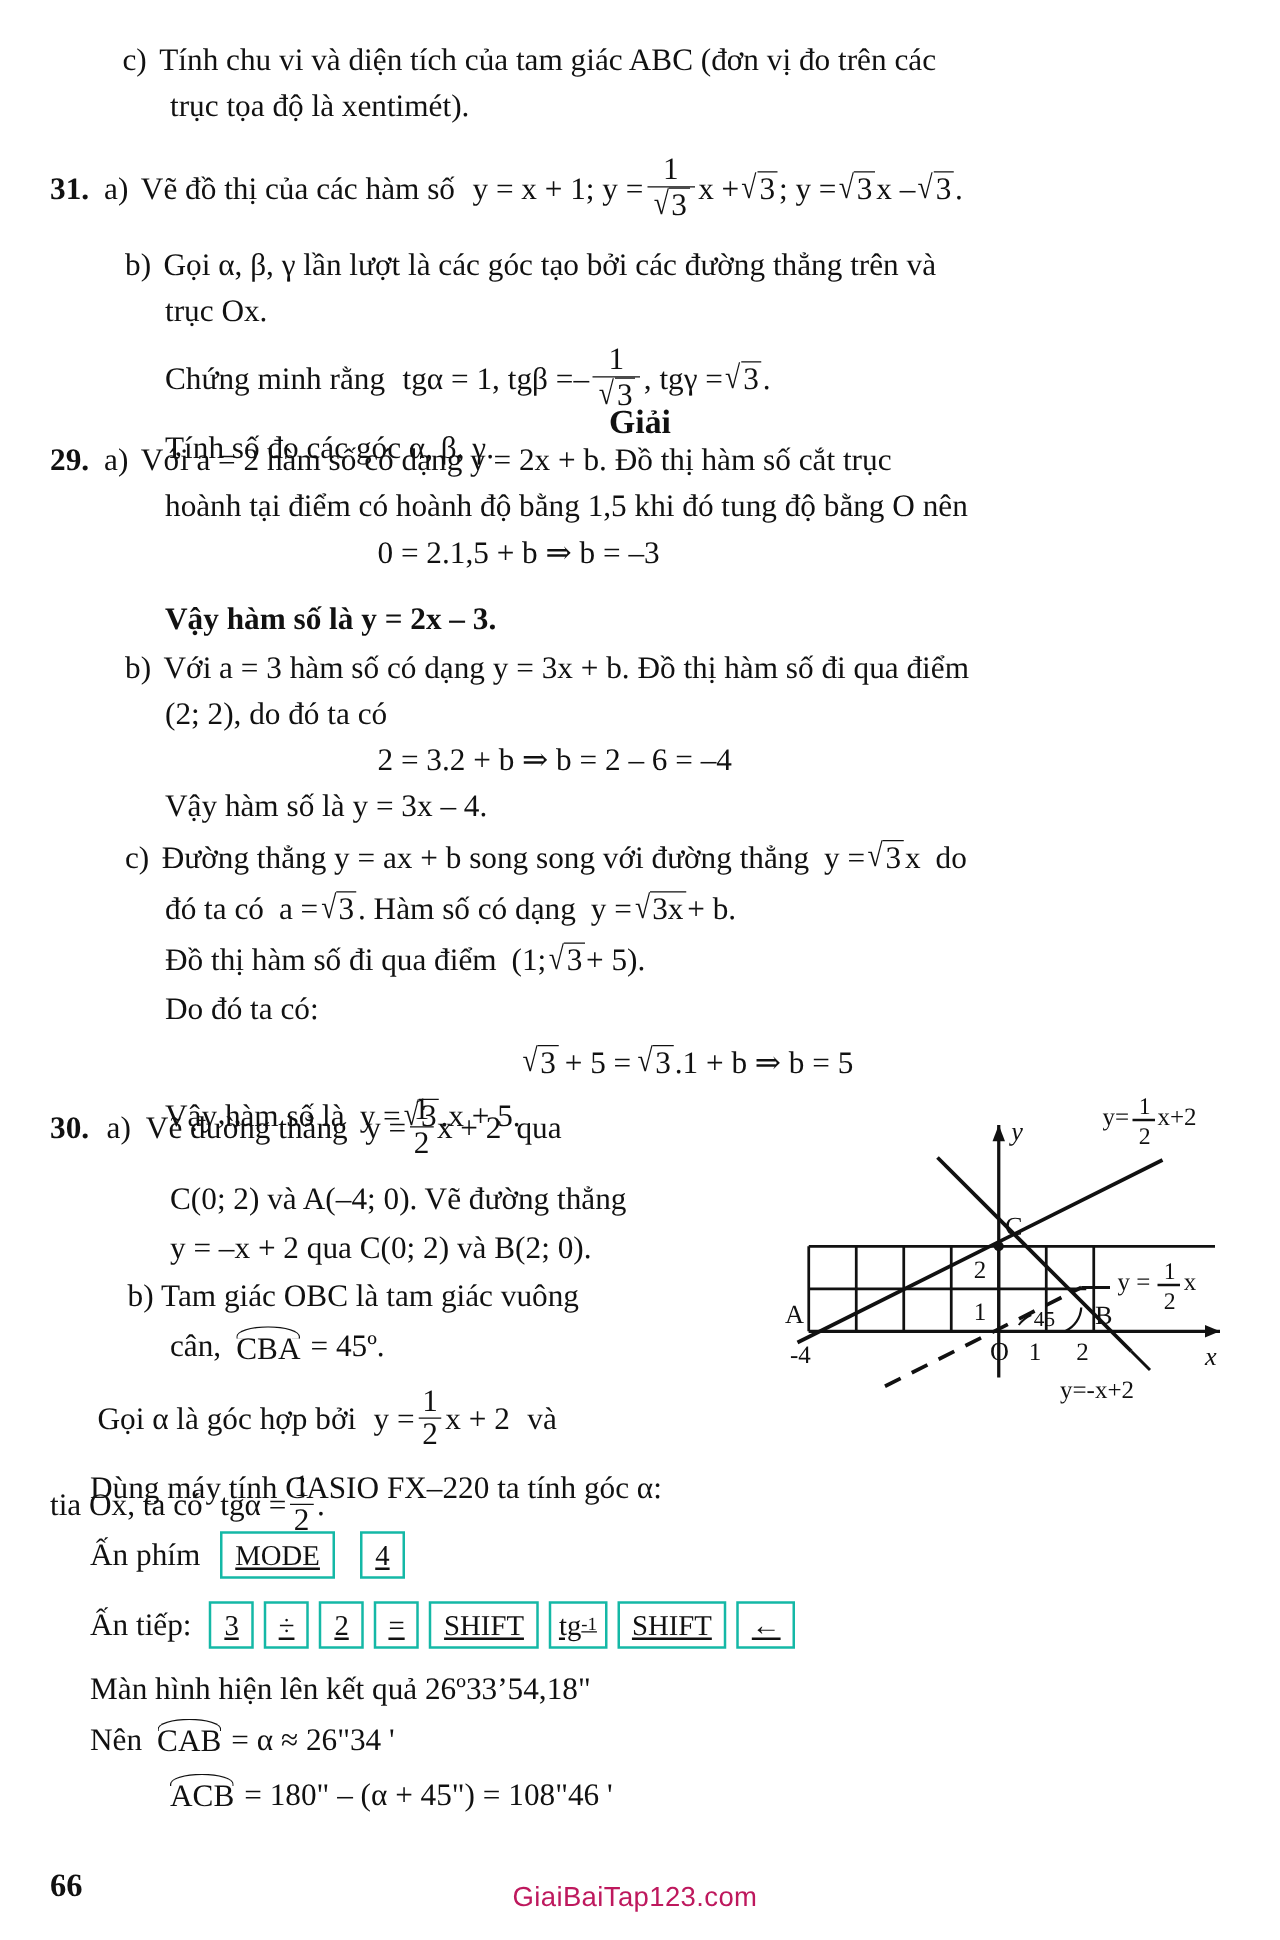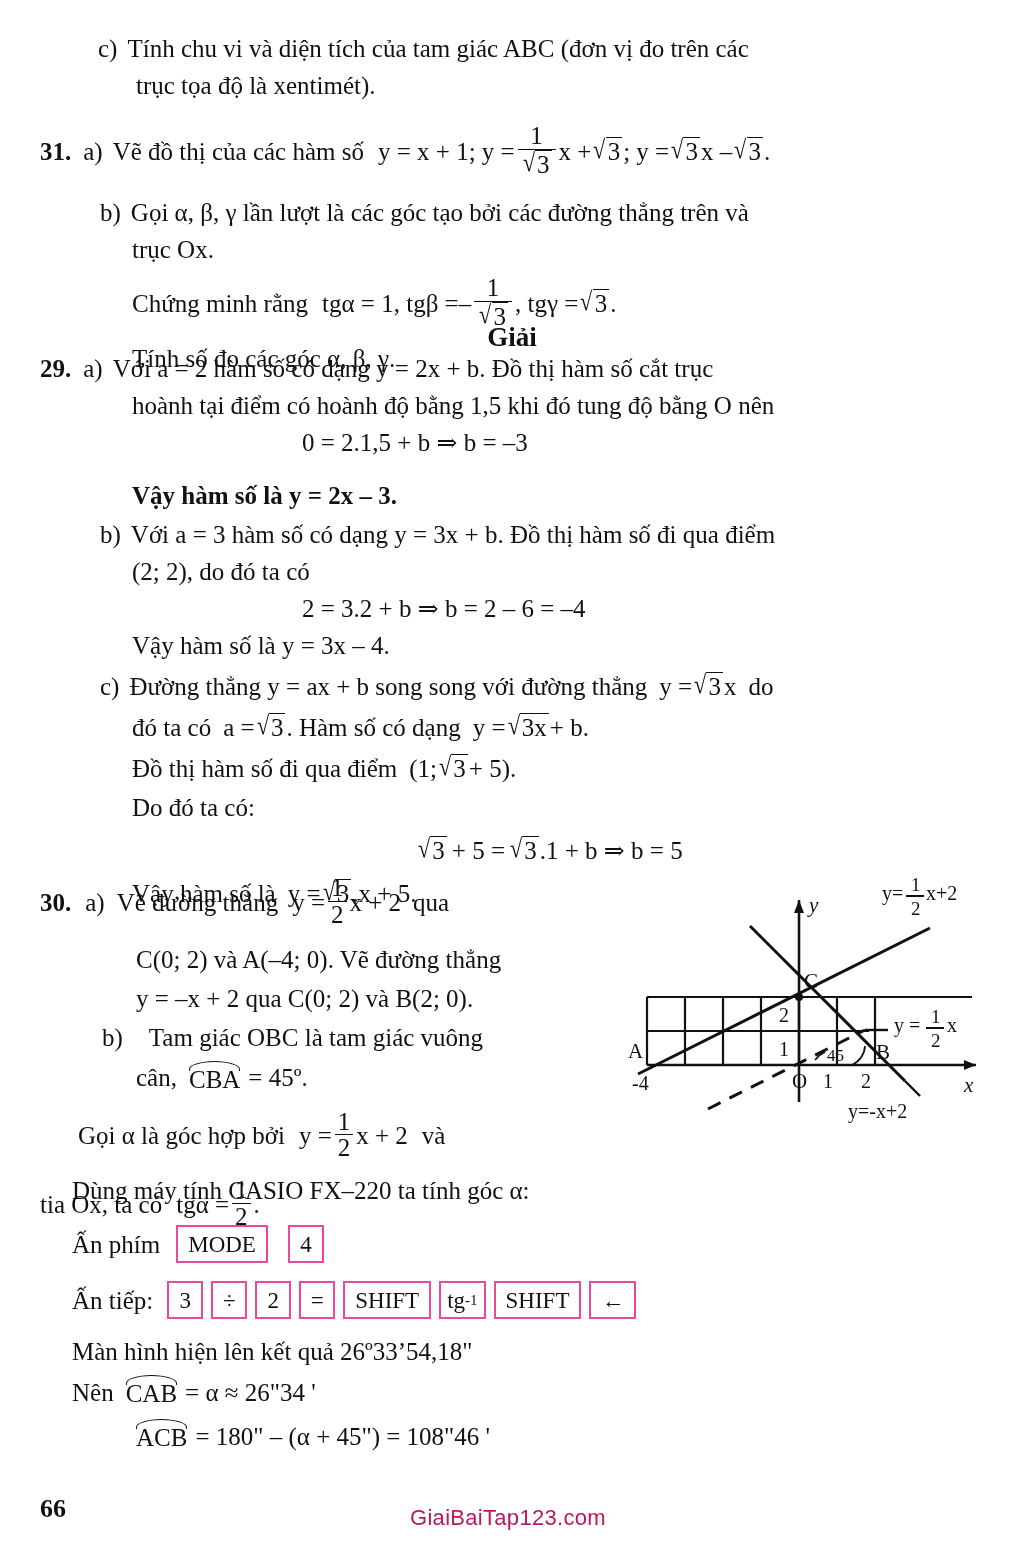--- a/index.html
+++ b/index.html
@@ -88,28 +88,29 @@
     border: 1.8px solid #111;
     border-bottom: none;
     border-radius: 60% 60% 0 0 / 100% 100% 0 0;
   }
 
   
   .key {
     display: inline-flex;
     align-items: center;
     justify-content: center;
-    border: 2px solid #ec4899;
+    border: 2px solid #14b8a6;
     font-size: 23px;
     padding: 2px 6px;
     margin: 0 4px;
     min-width: 20px;
     height: 30px;
     line-height: 1;
     background: #fff;
+    text-decoration: underline;
   }
   .key.wide { padding: 2px 10px; }
   .sup { font-size: 15px; vertical-align: super; line-height: 0; }
 
   
   #graph { position: absolute; left: 620px; top: 860px; }
 
   
   .pageno {
     position: absolute;
@@ -320,21 +321,21 @@
       <span class="txt" style="margin-left:12px;">qua</span>
     </div>
     <div class="ln" style="margin-top:18px; padding-left:96px;">
       <span class="txt">C(0; 2) và A(–4; 0). Vẽ đường thẳng</span>
     </div>
     <div class="ln" style="margin-top:14px; padding-left:96px;">
       <span class="txt">y = –x + 2 qua C(0; 2) và B(2; 0).</span>
     </div>
     <div class="ln" style="margin-top:14px; padding-left:62px;">
       <span class="lbl">b)</span>
-      <span class="txt" style="margin-left:26px;">Tam giác OBC là tam giác vuông</span>
+      <span class="txt" style="margin-left:6px;">Tam giác OBC là tam giác vuông</span>
     </div>
     <div class="ln" style="margin-top:14px; padding-left:96px;font-family:Liberation Serif, serif;">
       <span class="txt">cân,</span>
       <span class="txt arc" style="margin-left:12px;">CBA</span>
       <span class="txt" style="margin-left:6px;">= 45º.</span>
     </div>
     <div class="ln" style="margin-top:18px; padding-left:38px;">
       <span class="txt">Gọi α là góc hợp bởi</span>
       <span class="txt" style="margin-left:14px;">y =</span>
       <span class="frac">

